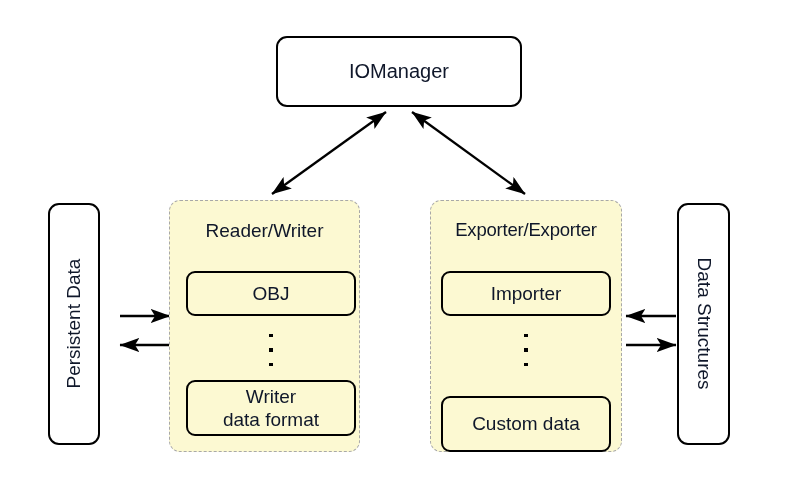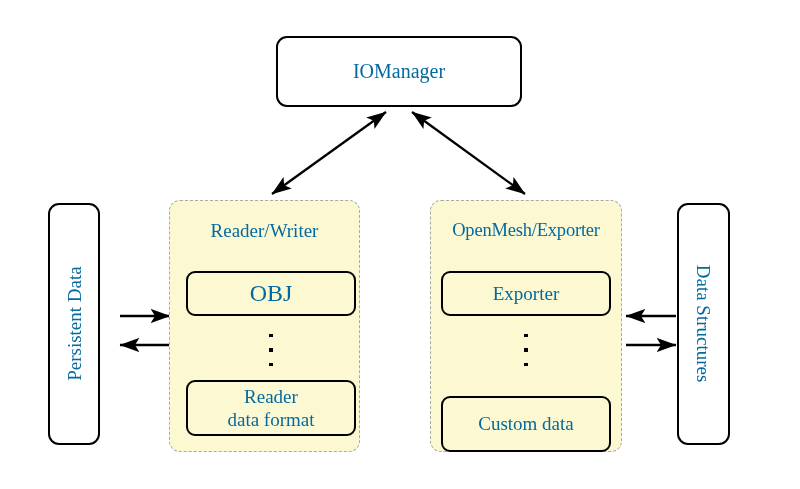--- a/index.html
+++ b/index.html
@@ -6,22 +6,22 @@
     margin: 0;
     padding: 0;
     background: #ffffff;
   }
   #canvas {
     position: relative;
     width: 800px;
     height: 489px;
     background: #ffffff;
     overflow: hidden;
-    font-family: Liberation Serif, serif;
-    color: #0369a1;
+    font-family: Liberation Sans, sans-serif;
+    color: #0f172a;
   }
 
   
   .node {
     position: absolute;
     box-sizing: border-box;
     display: flex;
     align-items: center;
     justify-content: center;
     text-align: center;
@@ -102,21 +102,21 @@
     white-space: nowrap;
   }
   #group-importerexporter .group-title { font-size: 18.5px; letter-spacing: -0.2px; }
 
   
   #box-obj {
     left: 186px;
     top: 271px;
     width: 170px;
     height: 45px;
-    font-size: 24px;
+    font-size: 19px;
   }
   #box-custom-file {
     left: 186px;
     top: 380px;
     width: 170px;
     height: 56px;
     font-size: 19px;
   }
   #box-openmesh {
     left: 441px;
@@ -204,42 +204,42 @@
 
   <div class="node white-box" id="data-structures">
     <span class="vtext">Data Structures</span>
   </div>
 
   <div class="node group-box" id="group-readerwriter">
     <span class="group-title">Reader/Writer</span>
   </div>
 
   <div class="node group-box" id="group-importerexporter">
-    <span class="group-title">OpenMesh/Exporter</span>
+    <span class="group-title">Exporter/Exporter</span>
   </div>
 
   <div class="node inner-box" id="box-obj">
     <span>OBJ</span>
   </div>
 
   <div class="vdots" id="dots-left">
     <i></i>
       <i></i>
       <i></i>
   </div>
 
   <div class="node inner-box" id="box-custom-file">
     <span>
-      <span class="twoline">Reader</span>
+      <span class="twoline">Writer</span>
       <span class="twoline">data format</span>
     </span>
   </div>
 
   <div class="node inner-box" id="box-openmesh">
-    <span>Exporter</span>
+    <span>Importer</span>
   </div>
 
   <div class="vdots" id="dots-right">
     <i></i>
       <i></i>
       <i></i>
   </div>
 
   <div class="node inner-box" id="box-custom-struct">
     <span>

